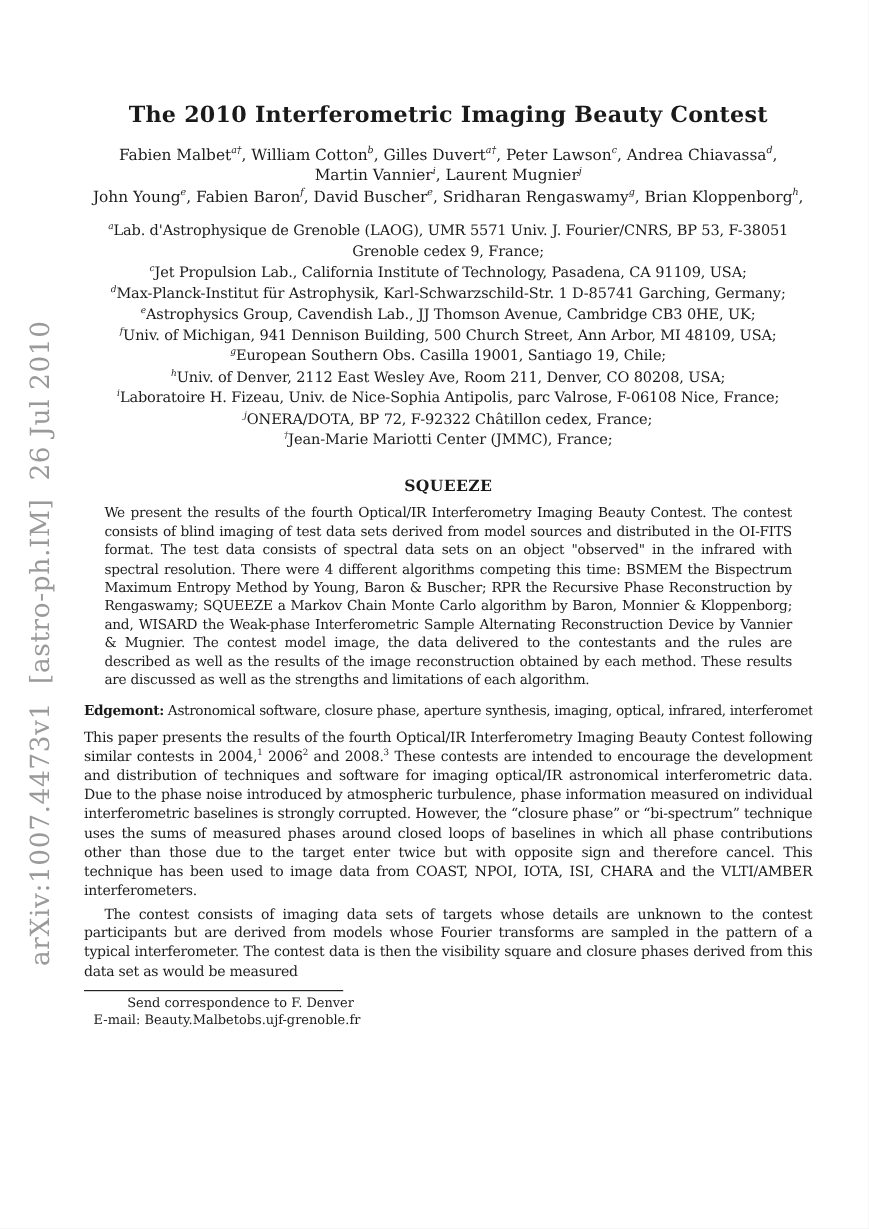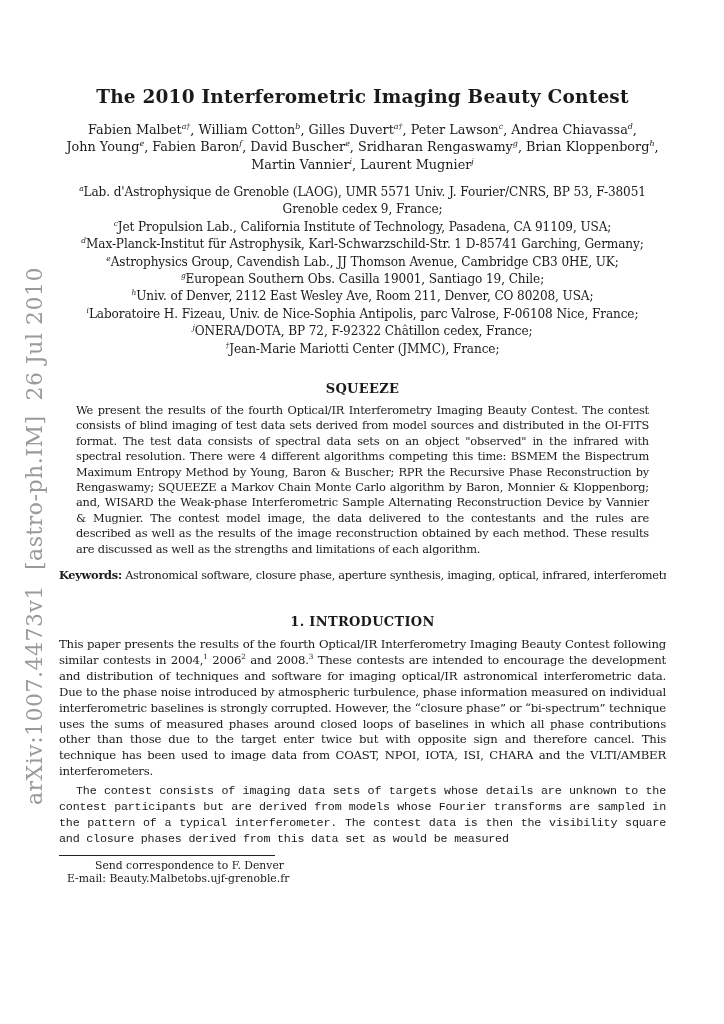--- a/index.html
+++ b/index.html
@@ -20,21 +20,21 @@
     position:absolute;
     left:34px;top:536px;
     transform:translate(-50%,-50%) rotate(-90deg);
     white-space:pre;
     font-size:22px;
     letter-spacing:0.5px;
     color:var(--watermark);
   }
   .content{
     position:absolute;
-    left:59px;top:0;
+    left:70px;top:0;
     width:607px;
   }
   .title{
     margin:86px 0 0;
     font-size:18.5px;
     font-weight:700;
     text-align:center;
     letter-spacing:0.2px;
   }
   .authors{
@@ -81,21 +81,21 @@
     text-align:center;
     letter-spacing:0.3px;
   }
   .para{
     margin:8px 0 0;
     font-size:11.7px;
     line-height:15.9px;
     letter-spacing:-0.2px;
     text-align:justify;
   }
-  .para.indent{margin-top:4px;text-indent:17px;font-family:Liberation Mono, monospace;}
+  .para.indent{margin-top:4px;text-indent:17px;}
   .footnote{
     margin-top:7px;
     font-size:10.8px;
     line-height:13.6px;
     background:var(--bg);
   }
   .footnote-rule{
     width:216px;height:0;
     border-top:1px solid #222;
     margin-bottom:3px;
@@ -109,43 +109,43 @@
 <div class="page">
 
   <div class="watermark">arXiv:1007.4473v1  [astro-ph.IM]  26 Jul 2010</div>
 
   <div class="content">
 
     <h1 class="title">The 2010 Interferometric Imaging Beauty Contest</h1>
 
     <div class="authors">
         <div class="author-line">Fabien Malbet<sup>a†</sup>, William Cotton<sup>b</sup>, Gilles Duvert<sup>a†</sup>, Peter Lawson<sup>c</sup>, Andrea Chiavassa<sup>d</sup>,</div>
+        <div class="author-line">Martin Vannier<sup>i</sup>, Laurent Mugnier<sup>j</sup></div>
         <div class="author-line">John Young<sup>e</sup>, Fabien Baron<sup>f</sup>, David Buscher<sup>e</sup>, Sridharan Rengaswamy<sup>g</sup>, Brian Kloppenborg<sup>h</sup>,</div>
-        <div class="author-line">Martin Vannier<sup>i</sup>, Laurent Mugnier<sup>j</sup></div>
       </div>
 
     <div class="affiliations">
         <div class="affiliation"><sup>a</sup>Lab. d'Astrophysique de Grenoble (LAOG), UMR 5571 Univ. J. Fourier/CNRS, BP 53, F-38051 Grenoble cedex 9, France;</div>
         <div class="affiliation"><sup>c</sup>Jet Propulsion Lab., California Institute of Technology, Pasadena, CA 91109, USA;</div>
         <div class="affiliation"><sup>d</sup>Max-Planck-Institut für Astrophysik, Karl-Schwarzschild-Str. 1 D-85741 Garching, Germany;</div>
         <div class="affiliation"><sup>e</sup>Astrophysics Group, Cavendish Lab., JJ Thomson Avenue, Cambridge CB3 0HE, UK;</div>
+        <div class="affiliation"><sup>f</sup>Univ. of Michigan, 941 Dennison Building, 500 Church Street, Ann Arbor, MI 48109, USA;</div>
         <div class="affiliation"><sup>g</sup>European Southern Obs. Casilla 19001, Santiago 19, Chile;</div>
         <div class="affiliation"><sup>h</sup>Univ. of Denver, 2112 East Wesley Ave, Room 211, Denver, CO 80208, USA;</div>
         <div class="affiliation"><sup>i</sup>Laboratoire H. Fizeau, Univ. de Nice-Sophia Antipolis, parc Valrose, F-06108 Nice, France;</div>
         <div class="affiliation"><sup>j</sup>ONERA/DOTA, BP 72, F-92322 Châtillon cedex, France;</div>
         <div class="affiliation"><sup>†</sup>Jean-Marie Mariotti Center (JMMC), France;</div>
       </div>
 
     <h2 class="abstract-heading">SQUEEZE</h2>
 
     <p class="abstract-body">We present the results of the fourth Optical/IR Interferometry Imaging Beauty Contest. The contest consists of blind imaging of test data sets derived from model sources and distributed in the OI-FITS format. The test data consists of spectral data sets on an object "observed" in the infrared with spectral resolution. There were 4 different algorithms competing this time: BSMEM the Bispectrum Maximum Entropy Method by Young, Baron &amp; Buscher; RPR the Recursive Phase Reconstruction by Rengaswamy; SQUEEZE a Markov Chain Monte Carlo algorithm by Baron, Monnier &amp; Kloppenborg; and, WISARD the Weak-phase Interferometric Sample Alternating Reconstruction Device by Vannier &amp; Mugnier. The contest model image, the data delivered to the contestants and the rules are described as well as the results of the image reconstruction obtained by each method. These results are discussed as well as the strengths and limitations of each algorithm.</p>
 
-    <p class="keywords"><span class="kw-label">Keywords:</span> <span>Astronomical software, closure phase, aperture synthesis, imaging, optical, infrared, interferometry</span></p>
+    <p class="keywords"><span class="kw-label">Edgemont:</span> <span>Astronomical software, closure phase, aperture synthesis, imaging, optical, infrared, interferometry</span></p>
 
-    <h2 class="section-heading">1. INTRODUCTION</h2>
 
     <p class="para">This paper presents the results of the fourth Optical/IR Interferometry Imaging Beauty Contest following similar contests in 2004,<sup>1</sup> 2006<sup>2</sup> and 2008.<sup>3</sup> These contests are intended to encourage the development and distribution of techniques and software for imaging optical/IR astronomical interferometric data. Due to the phase noise introduced by atmospheric turbulence, phase information measured on individual interferometric baselines is strongly corrupted. However, the “closure phase” or “bi-spectrum” technique uses the sums of measured phases around closed loops of baselines in which all phase contributions other than those due to the target enter twice but with opposite sign and therefore cancel. This technique has been used to image data from COAST, NPOI, IOTA, ISI, CHARA and the VLTI/AMBER interferometers.</p>
 
     <p class="para indent">The contest consists of imaging data sets of targets whose details are unknown to the contest participants but are derived from models whose Fourier transforms are sampled in the pattern of a typical interferometer. The contest data is then the visibility square and closure phases derived from this data set as would be measured</p>
 
     <div class="footnote">
       <div class="footnote-rule"></div>
       <div class="fn-line1">Send correspondence to F. Denver</div>
       <div class="fn-line2">E-mail: Beauty.Malbetobs.ujf-grenoble.fr</div>
     </div>

